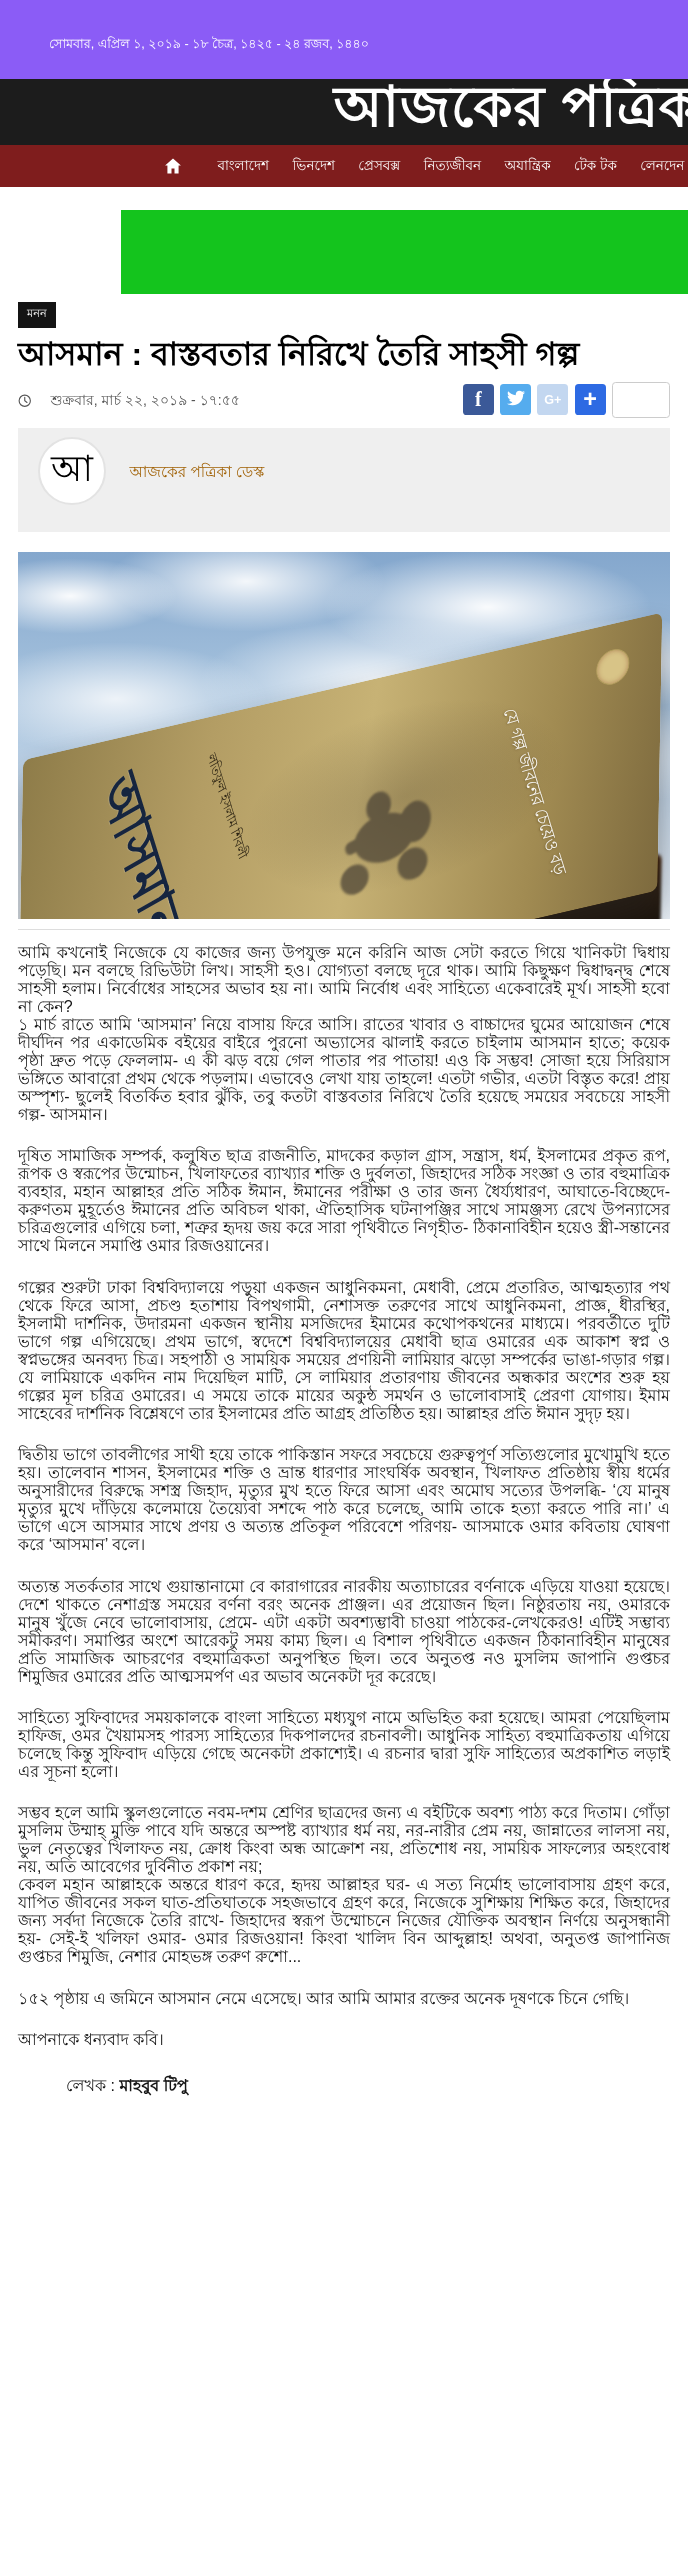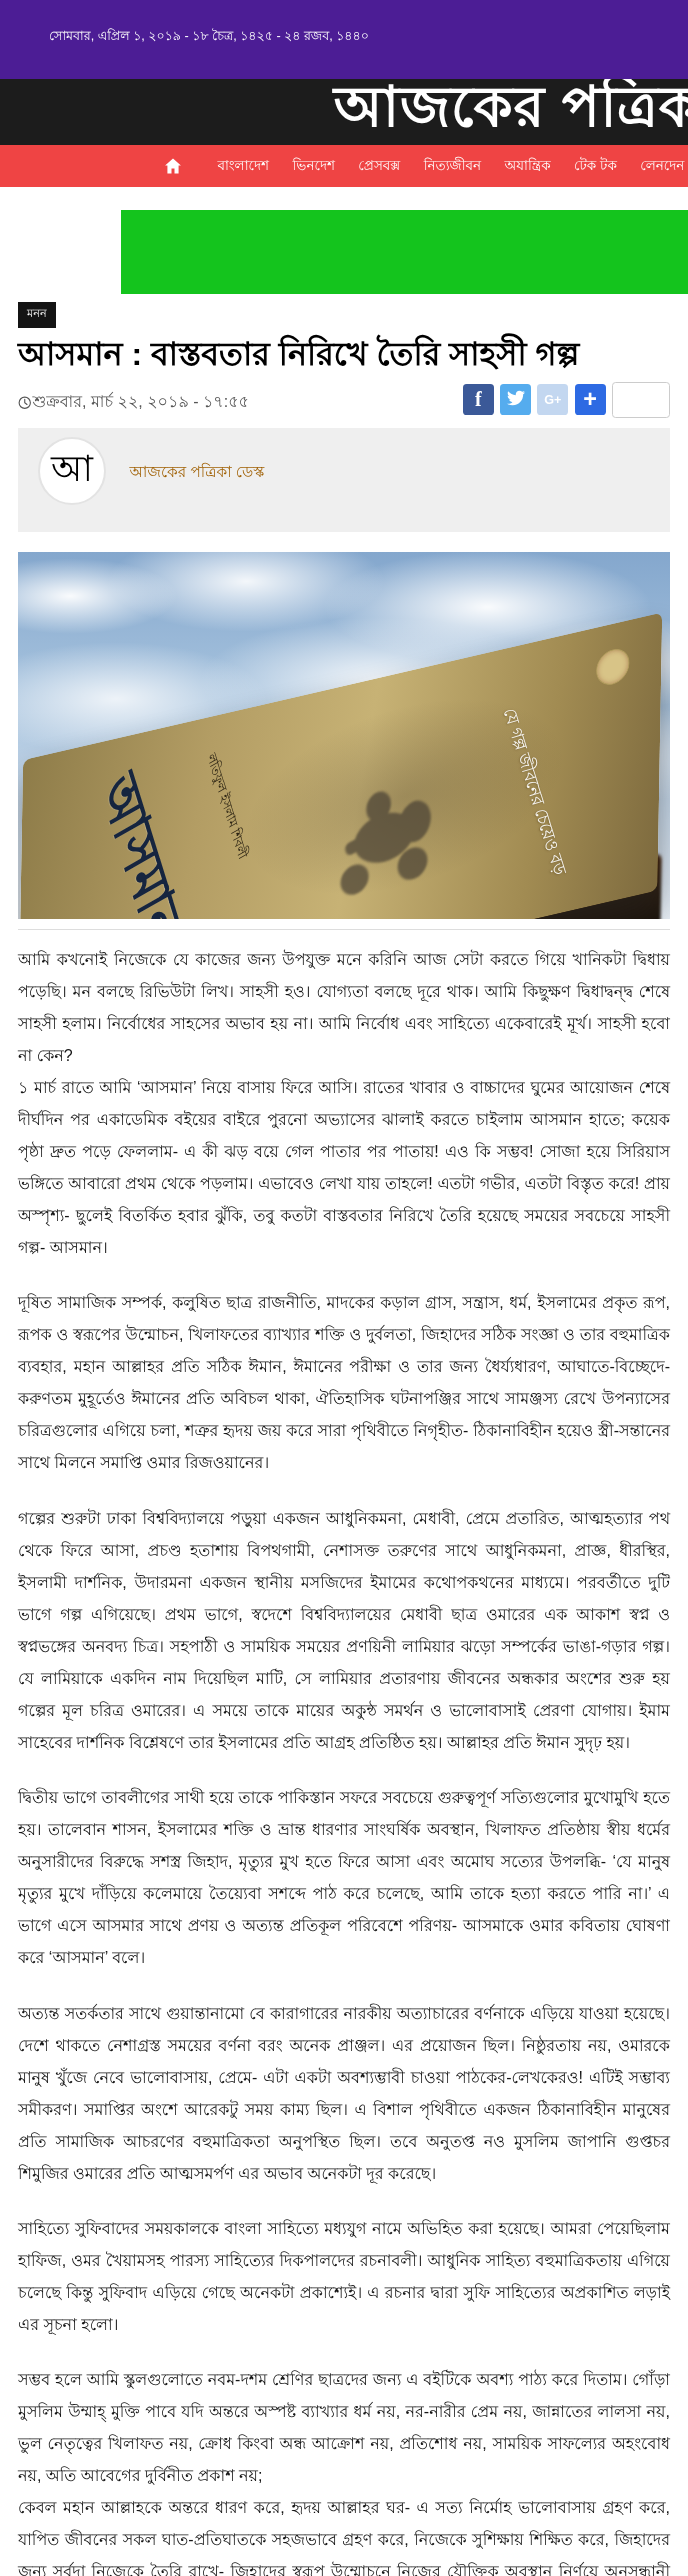--- a/index.html
+++ b/index.html
@@ -1,49 +1,49 @@
 <!DOCTYPE html>
 <html style="font-size:14.4px"><head>
 <meta charset="utf-8">
 <style>
   * { margin:0; padding:0; box-sizing:border-box; }
   html,body { background:#fff; }
   body { font-family:"Liberation Sans", sans-serif; width:688px; }
   .wrapper { width:688px; min-height:2576px; overflow:hidden; background:#fff; }
 
   
-  .topbar { background:#4c1d95; height:79px; padding:27px 0 0 49px; }
+  .topbar { background:#8b5cf6; height:79px; padding:35px 0 0 49px; }
   .topbar .date { color:#fff; font-size:12.6px; }
 
   
   .masthead { background:#1c1c1c; height:66px; position:relative; overflow:hidden; }
   .masthead .logo { position:absolute; right:-27px; bottom:-12.6px; color:#fff; font-size:56px; font-weight:bold; white-space:nowrap; letter-spacing:0.9px; }
 
   
-  .nav { background:#ef4444; height:42px; display:flex; align-items:center; justify-content:flex-end; gap:34px; padding-right:3.6px; overflow:hidden; }
+  .nav { background:#7f1d1d; height:42px; display:flex; align-items:center; justify-content:flex-end; gap:34px; padding-right:3.6px; overflow:hidden; }
   .nav a { color:#fff; text-decoration:none; font-size:13.5px; white-space:nowrap; }
   .nav .home-ic { width:20px; height:20px; flex:0 0 auto; }
 
   
   .banner { margin:22.5px 0 0 121px; width:567px; height:84px; background:#14c41d; }
 
   .content { padding:0 18px; }
 
   
   .crumbs { margin-top:20px; font-size:11.2px; color:#9a9a9a; }
   .crumbs a { color:#9a9a9a; text-decoration:none; }
   .crumbs .sep { margin:0 6.3px; color:#b5b5b5; }
 
   .badge { display:inline-block; margin-top:8px; background:#141414; color:#fff; font-size:11.2px; padding:3.6px 9px; }
 
   h1.title { margin-top:5.4px; font-size:32px; line-height:1.35; color:#000; font-weight:bold; }
 
   
   .meta-row { margin-top:5.4px; display:flex; justify-content:space-between; align-items:flex-start; }
-  .pub { display:flex; align-items:center; gap:1px; color:#555; font-size:16px; padding-top:7.2px; }
+  .pub { display:flex; align-items:center; gap:19px; color:#555; font-size:14px; padding-top:7.2px; }
   .pub svg { width:13.5px; height:13.5px; }
   .share { display:flex; align-items:center; gap:6.3px; }
   .sbtn { width:31px; height:31px; border-radius:3.6px; display:flex; align-items:center; justify-content:center; color:#fff; font-weight:bold; cursor:pointer; border:none; }
   .sbtn.fb { background:#3b5998; font-size:20px; font-family:"Liberation Serif", serif; }
   .sbtn.tw { background:#55acee; }
   .sbtn.tw svg { width:18px; height:18px; fill:#fff; }
   .sbtn.gp { background:#c3d7f0; color:#fff; font-size:12.6px; }
   .sbtn.pl { background:#2d6ae3; font-size:23.4px; line-height:1; }
   .share-count { width:58px; height:36px; border:0.9px solid #ccc; border-radius:3.6px; background:#fff; }
 
@@ -83,21 +83,21 @@
   .cover-seal { position:absolute; left:589px; top:25px; width:34px; height:34px; border-radius:50%;
     background:#d8c487; border:1.8px solid #b09a5c; box-shadow:inset 0 0 5.4px rgba(120,40,20,.4); }
   .soldier { position:absolute; left:297px; top:85px; width:153px; height:135px; opacity:.85; filter:blur(0.9px); }
 
   .caption { margin-top:8px; font-size:11.7px; color:#222; }
   hr.rule { margin-top:10px; border:none; border-top:0.9px solid #ddd; }
 
   
   .article-body { margin-top:14.4px; }
   .para-group { margin-bottom:23.4px; }
-  .para-line { font-size:16px; line-height:32px; color:#161616; text-align:justify; }
+  .para-line { font-size:16px; line-height:18px; color:#161616; text-align:justify; }
   .byline { margin-top:1.8px; font-size:16px; color:#161616;margin-left:48px; }
   .byline b { font-weight:bold; }
 </style>
 </head>
 <body>
 
 <div class="wrapper">
 
   <div class="topbar">
     <span class="date">সোমবার, এপ্রিল ১, ২০১৯ - ১৮ চৈত্র, ১৪২৫ - ২৪ রজব, ১৪৪০</span>

